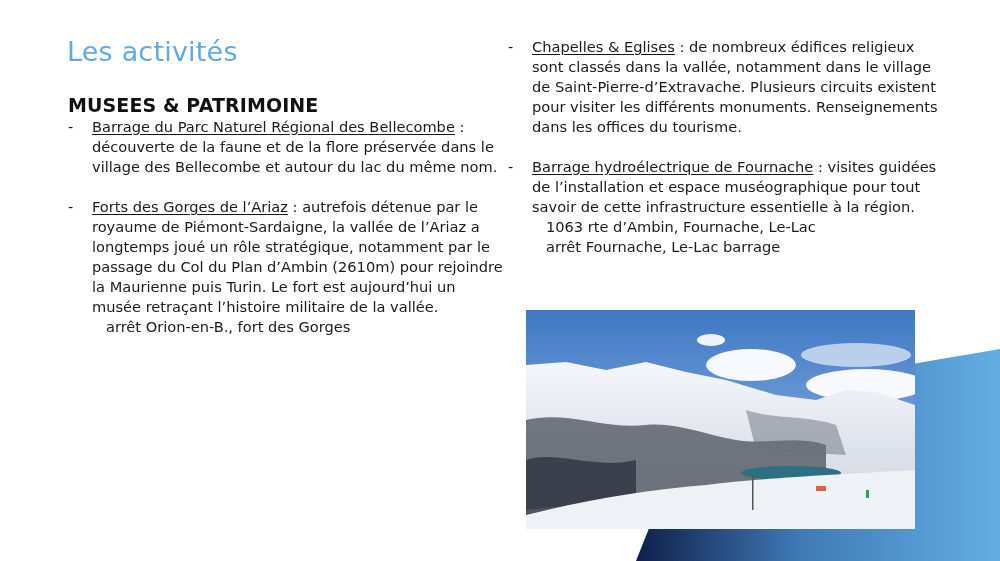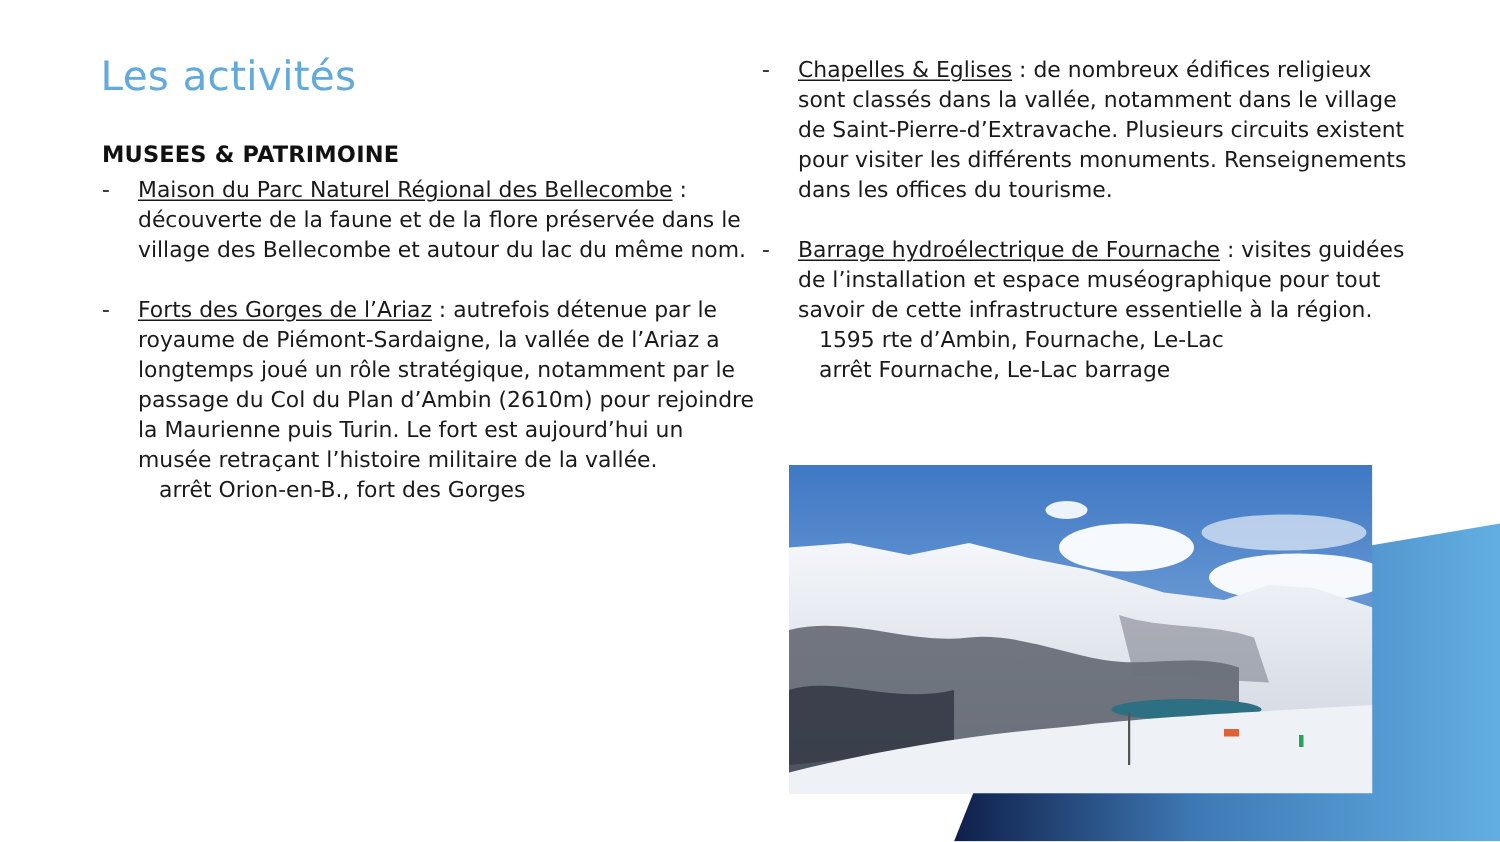--- a/index.html
+++ b/index.html
@@ -8,21 +8,21 @@
     background:#ffffff;
     font-family:"DejaVu Sans", "Liberation Sans", sans-serif;
     color:#1a1a1a;
   }
   .title {
     position:absolute; left:67px; top:36px;
     font-size:27px; font-weight:normal; color:#62a9dc; letter-spacing:0.2px;
   }
   .section-heading {
     position:absolute; left:68px; top:94px;
-    font-size:15px; font-weight:bold; color:#111; letter-spacing:0.1px;
+    font-size:19px; font-weight:bold; color:#111; letter-spacing:0.1px;
   }
   .col { position:absolute; font-size:14.6px; line-height:20px; }
   .col-left { left:68px; top:117px; width:440px; }
   .col-right { left:508px; top:37px; width:440px; }
   .item { position:relative; padding-left:24px; margin-bottom:20px; }
   .dash { position:absolute; left:0; top:0; }
   .item-name { text-decoration:underline; text-underline-offset:2px; }
   .addr { padding-left:14px; }
   .photo {
     position:absolute; left:526px; top:310px; width:389px; height:219px; overflow:hidden;
@@ -45,39 +45,39 @@
   </defs>
   <polygon points="700,400 1000,349 1000,561 636,561" fill="url(#g1)"></polygon>
 </svg>
 
 <div class="title">Les activités</div>
 <div class="section-heading">MUSEES &amp; PATRIMOINE</div>
 
 <div class="col col-left">
   <div class="item">
     <span class="dash">-</span>
-    <span class="item-name">Maison du Parc Naturel Régional des Bellecombe</span>
+    <span class="item-name">Barrage du Parc Naturel Régional des Bellecombe</span>
     <span>: découverte de la faune et de la flore préservée dans le village des Bellecombe et autour du lac du même nom.</span>
   </div>
   <div class="item">
     <span class="dash">-</span>
     <span class="item-name">Forts des Gorges de l’Ariaz</span><span> : autrefois détenue par le royaume de Piémont-Sardaigne, la vallée de l’Ariaz a longtemps joué un rôle stratégique, notamment par le passage du Col du Plan d’Ambin (2610m) pour rejoindre la Maurienne puis Turin. Le fort est aujourd’hui un musée retraçant l’histoire militaire de la vallée.</span>
     <div class="addr">arrêt Orion-en-B., fort des Gorges</div>
   </div>
 </div>
 
 <div class="col col-right">
   <div class="item">
     <span class="dash">-</span>
     <span class="item-name">Chapelles &amp; Eglises</span><span> : de nombreux édifices religieux sont classés dans la vallée, notamment dans le village de Saint-Pierre-d’Extravache. Plusieurs circuits existent pour visiter les différents monuments. Renseignements dans les offices du tourisme.</span>
   </div>
   <div class="item">
     <span class="dash">-</span>
     <span class="item-name">Barrage hydroélectrique de Fournache</span><span> : visites guidées de l’installation et espace muséographique pour tout savoir de cette infrastructure essentielle à la région.</span>
-    <div class="addr">1595 rte d’Ambin, Fournache, Le-Lac</div>
+    <div class="addr">1063 rte d’Ambin, Fournache, Le-Lac</div>
     <div class="addr">arrêt Fournache, Le-Lac barrage</div>
   </div>
 </div>
 
 <div class="photo">
   <svg width="389" height="219" viewBox="0 0 389 219" xmlns="http://www.w3.org/2000/svg">
     <defs>
       <linearGradient id="sky" x1="0" y1="0" x2="0" y2="1">
         <stop offset="0" stop-color="#3f78c4"></stop>
         <stop offset="1" stop-color="#9cc0e6"></stop>

